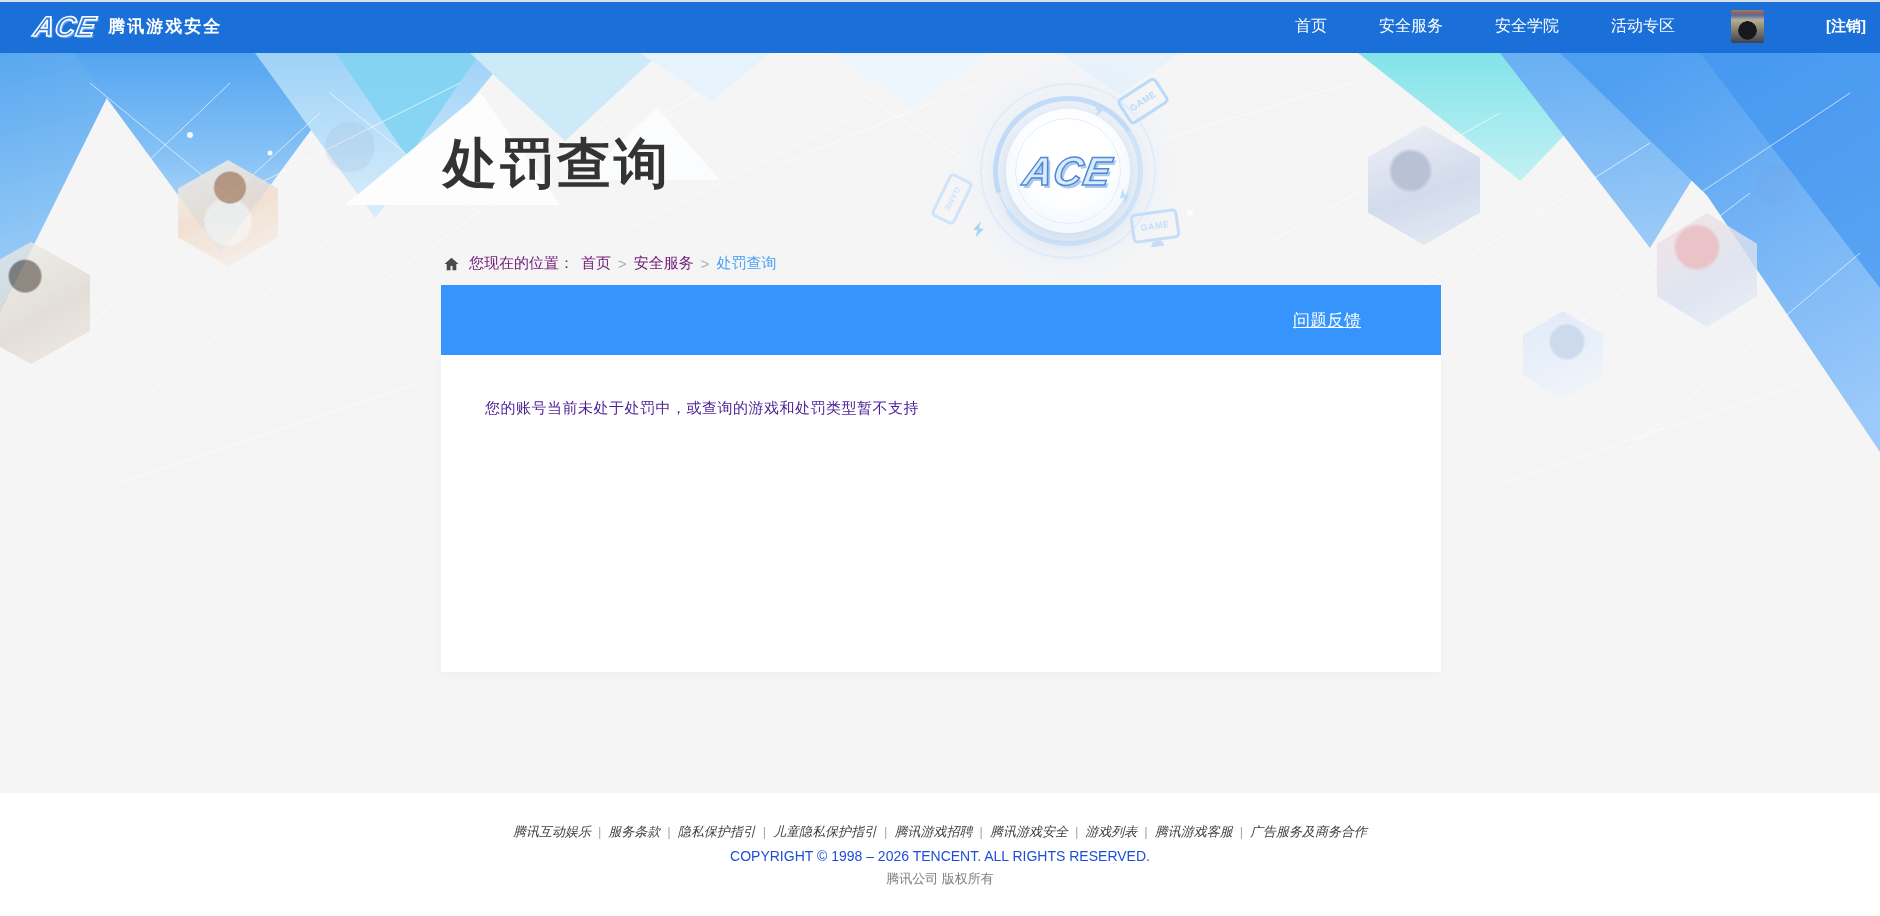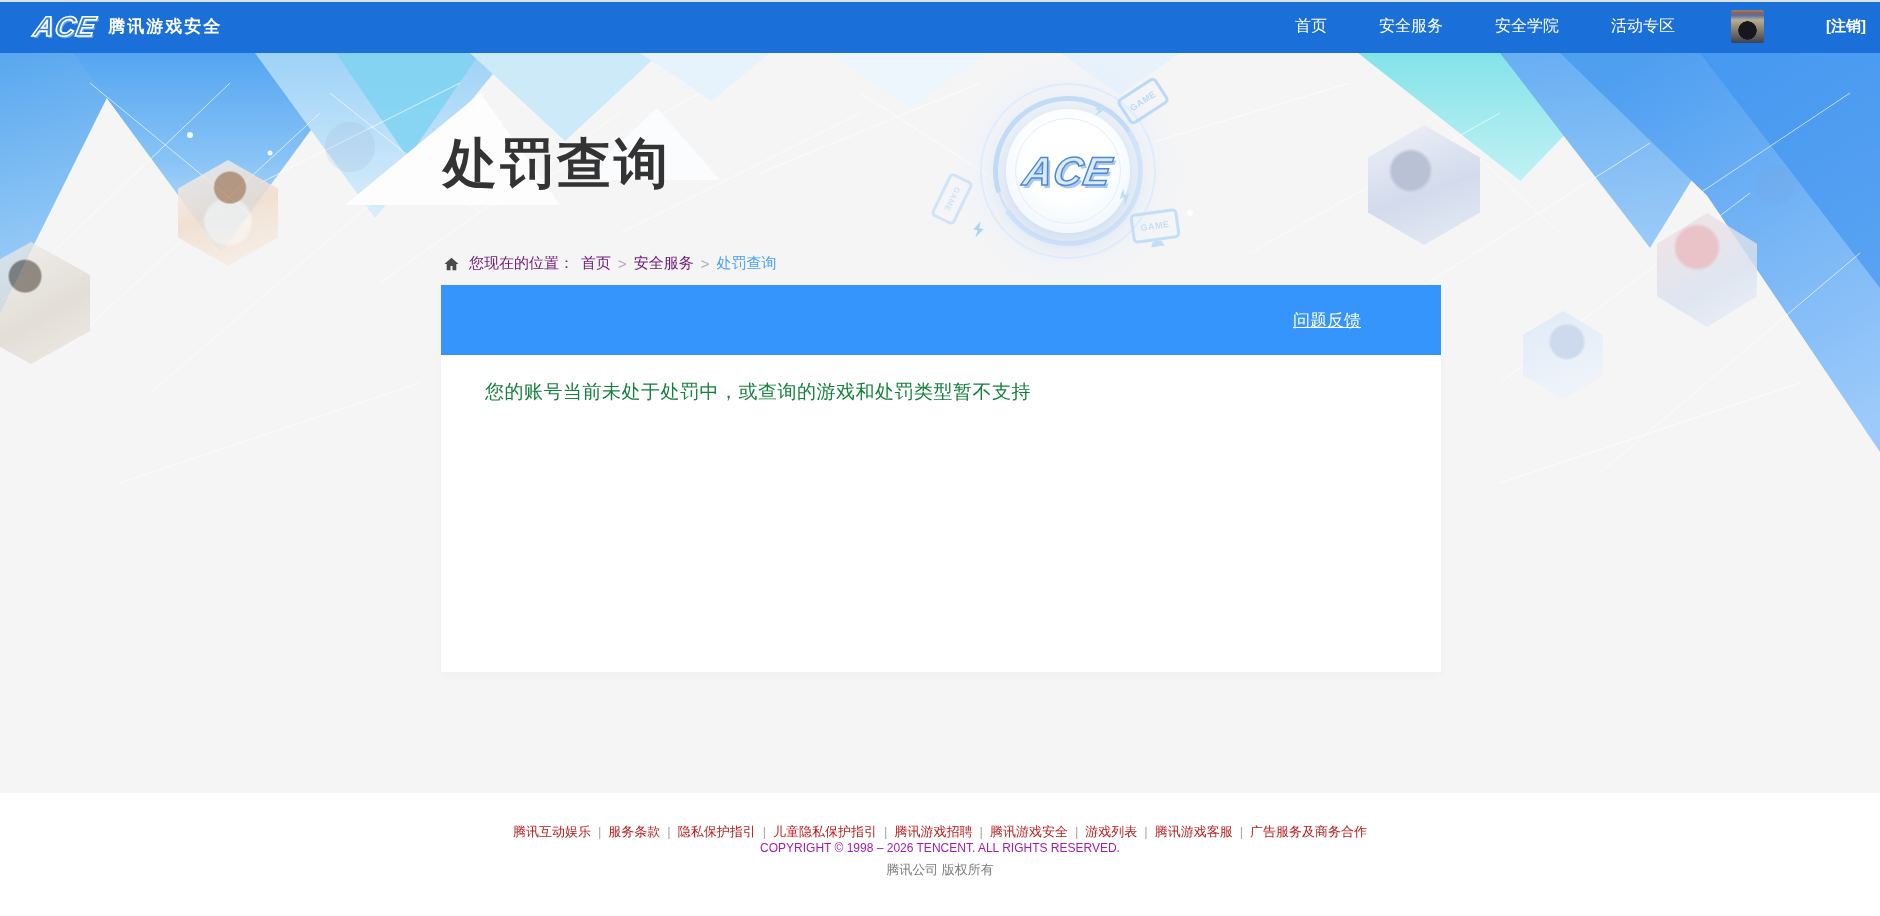--- a/index.html
+++ b/index.html
@@ -112,28 +112,28 @@
   .breadcrumb .home-icon { width:17px; height:16px; margin-right:2px; }
   .crumb { color:#701a75; }
   .crumb-link { cursor:pointer; }
   .crumb-sep { color:#aaa; }
   .crumb-active { color:#4aa0f5; cursor:pointer; }
 
   
   .banner { position:absolute; left:441px; top:285px; width:1000px; height:70px; background:#3595fc; z-index:5; }
   .feedback-link { position:absolute; right:80px; top:24px; color:#fff; font-size:17px; text-decoration:underline; cursor:pointer; }
   .card { position:absolute; left:441px; top:355px; width:1000px; height:317px; background:#fff; z-index:5; box-shadow:0 2px 8px rgba(0,0,0,.03); }
-  .card-message { padding:24px 44px 0 44px; font-size:19px; color:#15803d; letter-spacing:.5px; }
+  .card-message { padding:44px 44px 0 44px; font-size:15px; color:#4c1d95; letter-spacing:.5px; }
 
   
   .footer { position:absolute; left:0; top:793px; width:1880px; height:123px; background:#fff; z-index:10; text-align:center; }
   .footer-links { padding-top:30px; font-size:13px; color:#7d7d7d; }
-  .footer-links a { color:#b91c1c; text-decoration:none; cursor:pointer; }
+  .footer-links a { color:#404040; text-decoration:none; cursor:pointer;font-style:italic; }
   .fsep { margin:0 7px; color:#a8a8a8; }
-  .footer-copyright { font-size:12px; color:#a21caf; }
+  .footer-copyright { margin-top:7px; font-size:14px; color:#1d4ed8; }
   .footer-company { margin-top:6px; font-size:13px; color:#7d7d7d; }
 
   .mesh { position:absolute; left:0; top:0; }
 </style>
 </head>
 <body>
 
 <header class="navbar">
   <div class="brand">
     <span class="ace-logo-nav">ACE</span>

